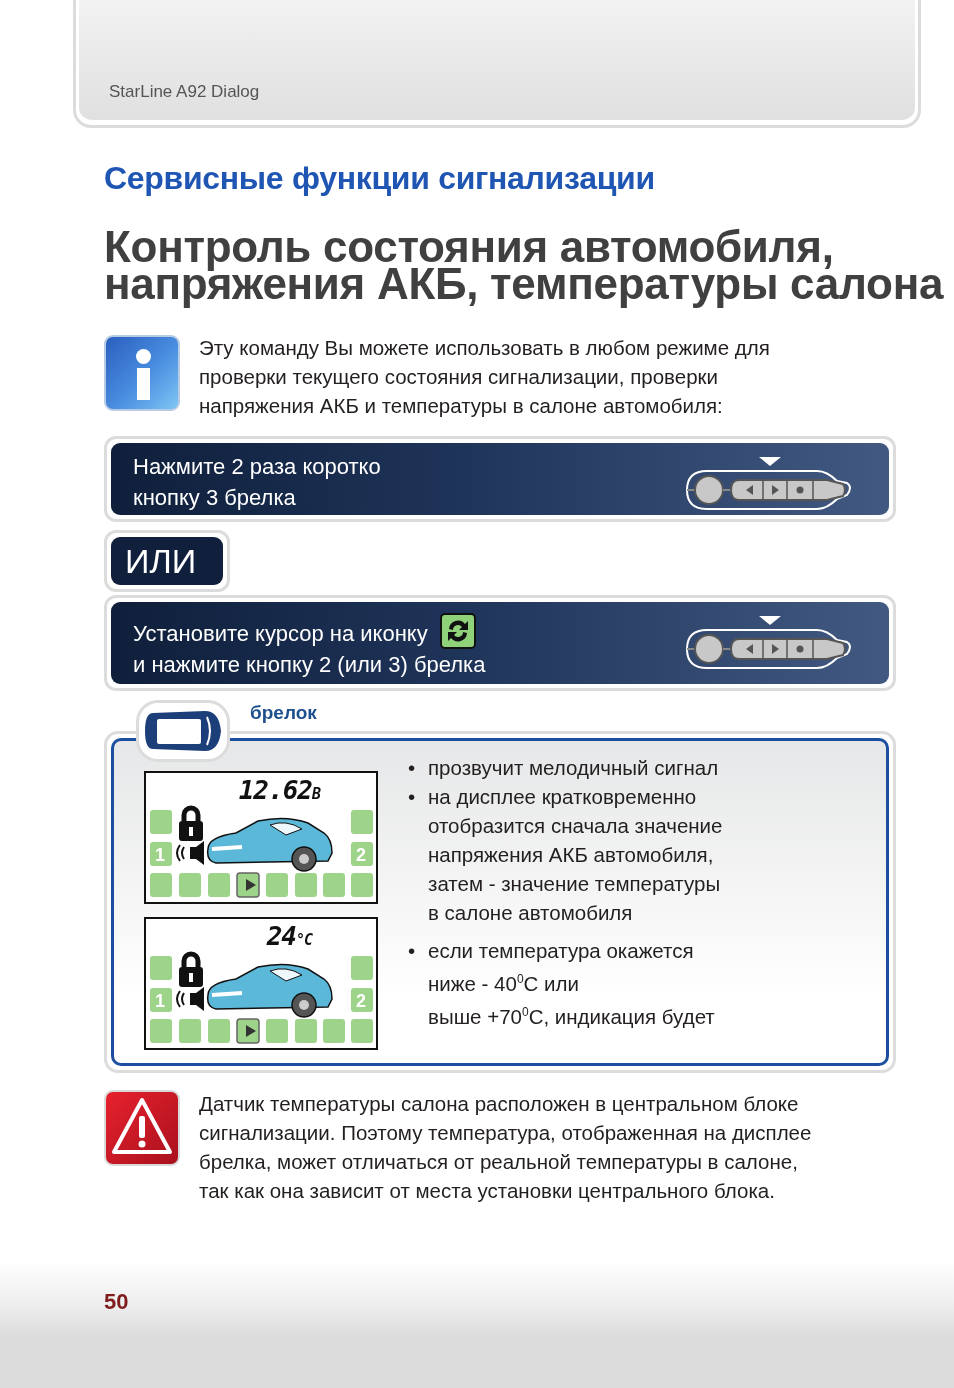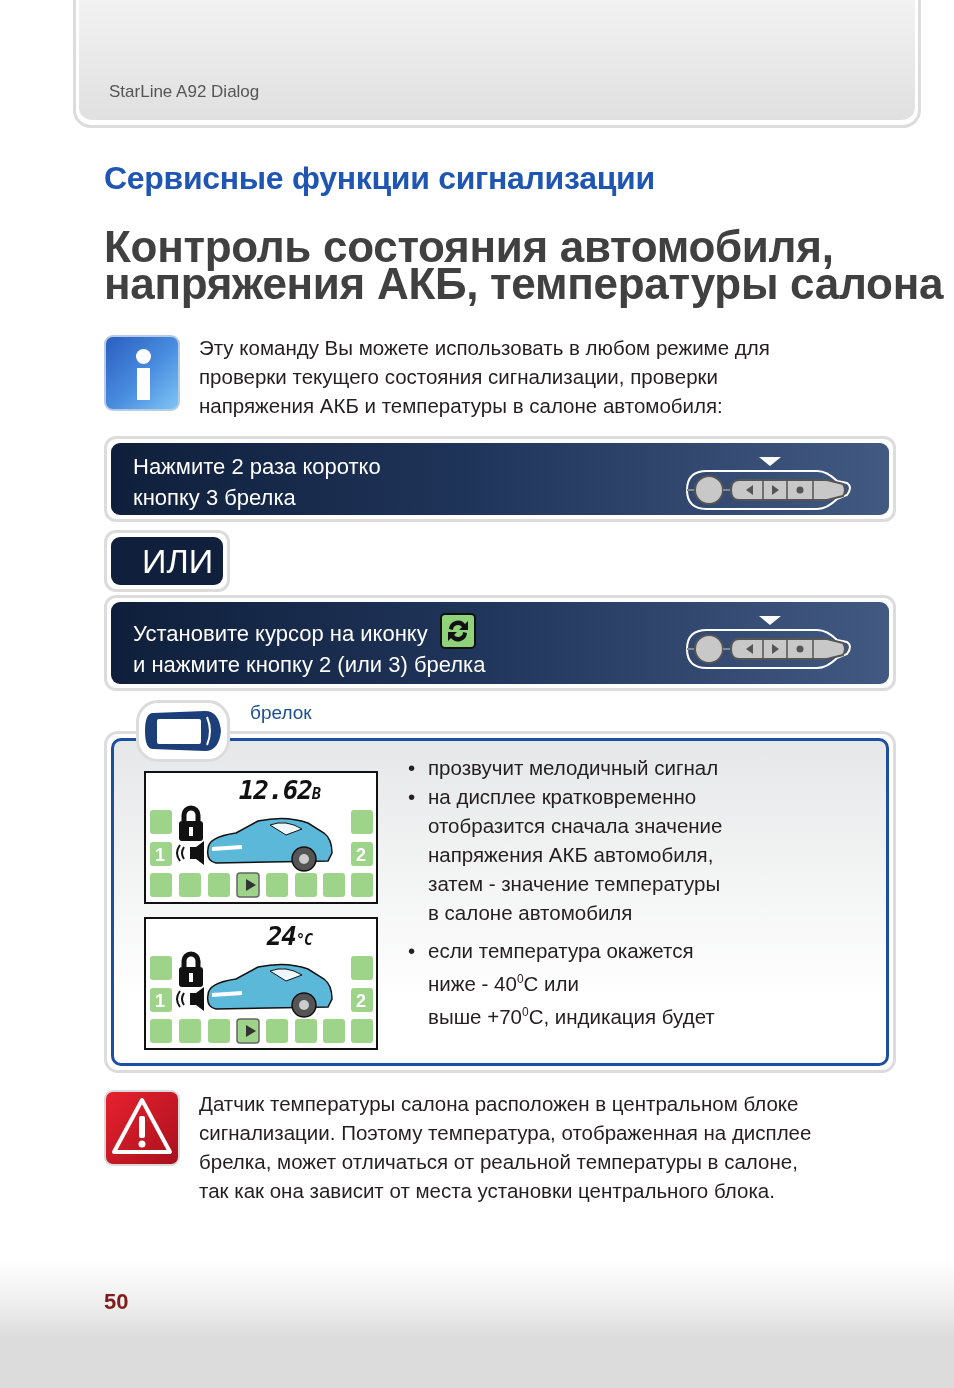--- a/index.html
+++ b/index.html
@@ -27,24 +27,24 @@
 
   .intro { position: absolute; left: 199px; top: 333px; font-family: "Liberation Sans", sans-serif; font-size: 20.5px; line-height: 29px; color: #231f20; }
 
   .step { position: absolute; left: 104px; width: 792px; height: 86px; border: 3px solid #dcdcdc; border-radius: 12px; background: #fff; padding: 4px; }
   .step-inner { width: 100%; height: 100%; border-radius: 9px; background: linear-gradient(90deg, #0f1f3b 0%, #1f3459 45%, #425982 100%); position: relative; }
   .step-text { position: absolute; left: 22px; top: 8px; color: #fff; font-family: "Liberation Sans", sans-serif; font-size: 22px; line-height: 31px; }
   .step-text .inline-icon { display: inline-block; width: 36px; height: 36px; vertical-align: -8px; margin-left: 12px; border: 2px solid #111; border-radius: 5px; background: #8fd27a; position: relative; }
   .fob-svg { position: absolute; right: 22px; top: 6px; }
 
   .or-box { position: absolute; left: 104px; top: 530px; width: 126px; height: 62px; border: 3px solid #dcdcdc; border-radius: 12px; background: #fff; padding: 4px; }
-  .or-inner { width: 100%; height: 100%; background: #101f3c; border-radius: 9px; color: #fff; font-family: "Liberation Sans", sans-serif; font-size: 34px; line-height: 48px; padding-left: 31px; }
+  .or-inner { width: 100%; height: 100%; background: #101f3c; border-radius: 9px; color: #fff; font-family: "Liberation Sans", sans-serif; font-size: 34px; line-height: 48px; padding-left: 14px; }
 
   .keyfob-tab { position: absolute; left: 136px; top: 700px; width: 94px; height: 62px; border: 3px solid #dcdcdc; border-radius: 22px; background: #fff; z-index: 3; }
-  .keyfob-label { position: absolute; left: 250px; top: 702px; font-family: "Liberation Sans", sans-serif; font-weight: normal; font-size: 19px; color: #1d4f8f; }
+  .keyfob-label { position: absolute; left: 250px; top: 702px; font-family: "Liberation Sans", sans-serif; font-weight: bold; font-size: 19px; color: #1d4f8f; }
 
   .result-outer { position: absolute; left: 104px; top: 731px; width: 792px; height: 342px; border: 3px solid #dcdcdc; border-radius: 14px; background: #fff; padding: 4px; }
   .result-inner { width: 100%; height: 100%; border: 3px solid #1c4fa0; border-radius: 10px; background: linear-gradient(#e6e7e8, #ffffff 80%); position: relative; }
 
   .lcd { position: absolute; left: 23px; width: 234px; height: 133px; border: 2px solid #111; background: #fff; margin-left: 7px; }
   .lcd-1 { top: 30px; }
   .lcd-2 { top: 176px; }
   .lcd-value { position: absolute; right: 56px; top: 2px; font-family: "DejaVu Sans Mono", monospace; font-style: italic; font-size: 26px; font-weight: bold; color: #111; letter-spacing: -1px; }
   .lcd-unit { font-size: 15px; }
 

